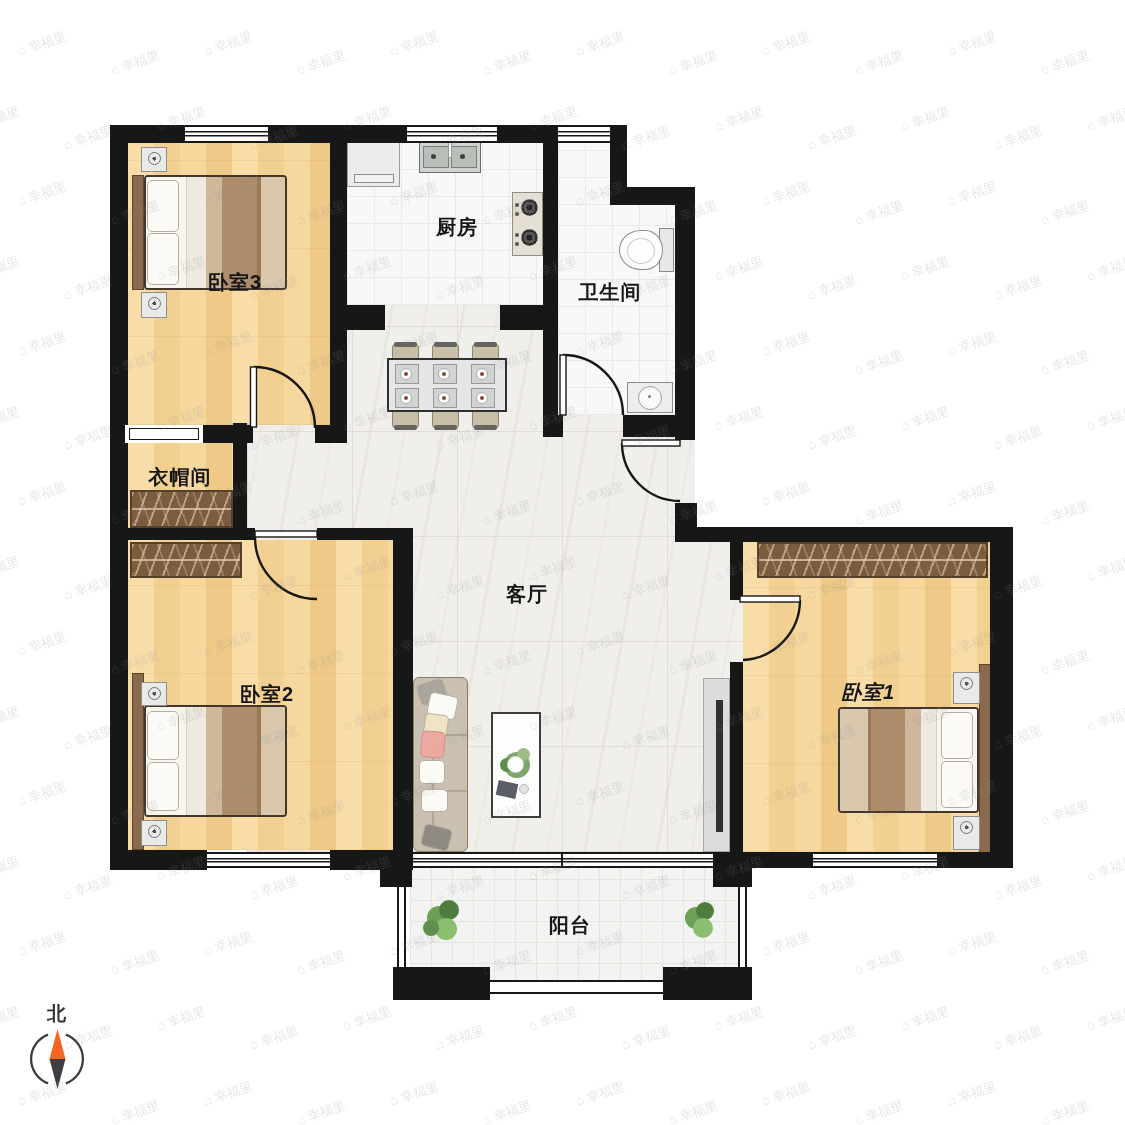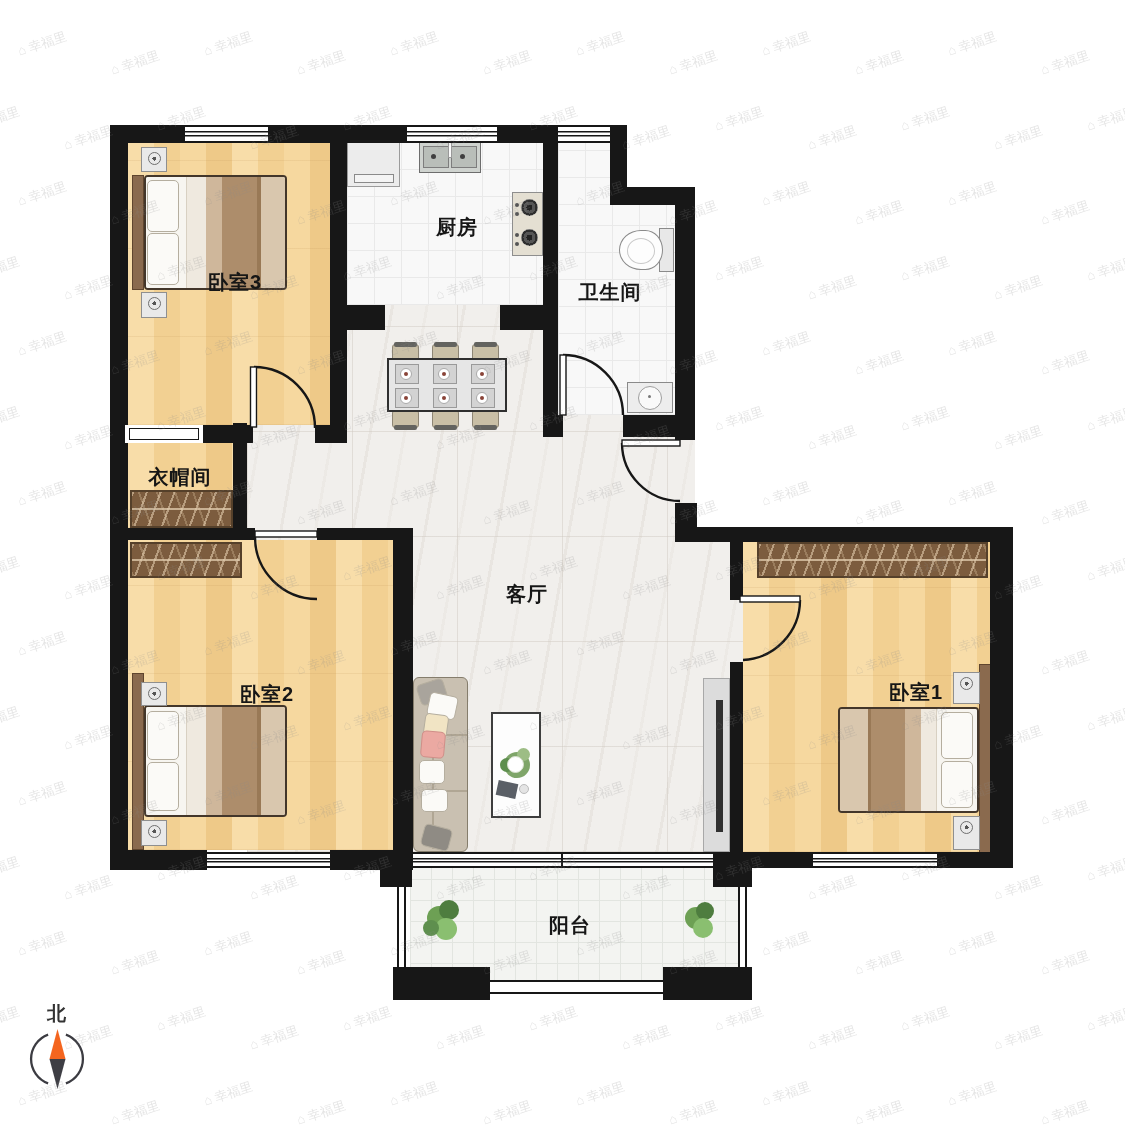--- a/index.html
+++ b/index.html
@@ -305,21 +305,21 @@
       <polygon points="49.5,1059 65.5,1059 57.5,1089" fill="#3e3e44"></polygon>
     </g>
   </svg>
 
   <div class="rlabel" style="left:235px;top:282px;">卧室3</div>
   <div class="rlabel" style="left:457px;top:227px;">厨房</div>
   <div class="rlabel" style="left:610px;top:292px;">卫生间</div>
   <div class="rlabel" style="left:180px;top:477px;">衣帽间</div>
   <div class="rlabel" style="left:527px;top:594px;">客厅</div>
   <div class="rlabel" style="left:267px;top:694px;">卧室2</div>
-  <div class="rlabel" style="left:916px;top:692px;">卧室1</div>
+  <div class="rlabel" style="left:868px;top:692px;font-style:italic;">卧室1</div>
   <div class="rlabel" style="left:570px;top:925px;">阳台</div>
   <div class="rlabel" style="left:57px;top:1014px;font-size:19px;color:#333;">北</div>
 
   <div id="wm" style="position:absolute;left:0;top:0;width:1125px;height:1125px;overflow:hidden;pointer-events:none;">
       <span style="position: absolute; left: 63px; top: -21px; font-size: 13px; color: rgb(138, 138, 138); opacity: 0.22; transform: rotate(-18deg); white-space: nowrap;">⌂ 幸福里</span>
       <span style="position: absolute; left: 249px; top: -21px; font-size: 13px; color: rgb(138, 138, 138); opacity: 0.22; transform: rotate(-18deg); white-space: nowrap;">⌂ 幸福里</span>
       <span style="position: absolute; left: 435px; top: -21px; font-size: 13px; color: rgb(138, 138, 138); opacity: 0.22; transform: rotate(-18deg); white-space: nowrap;">⌂ 幸福里</span>
       <span style="position: absolute; left: 621px; top: -21px; font-size: 13px; color: rgb(138, 138, 138); opacity: 0.22; transform: rotate(-18deg); white-space: nowrap;">⌂ 幸福里</span>
       <span style="position: absolute; left: 807px; top: -21px; font-size: 13px; color: rgb(138, 138, 138); opacity: 0.22; transform: rotate(-18deg); white-space: nowrap;">⌂ 幸福里</span>
       <span style="position: absolute; left: 993px; top: -21px; font-size: 13px; color: rgb(138, 138, 138); opacity: 0.22; transform: rotate(-18deg); white-space: nowrap;">⌂ 幸福里</span>

